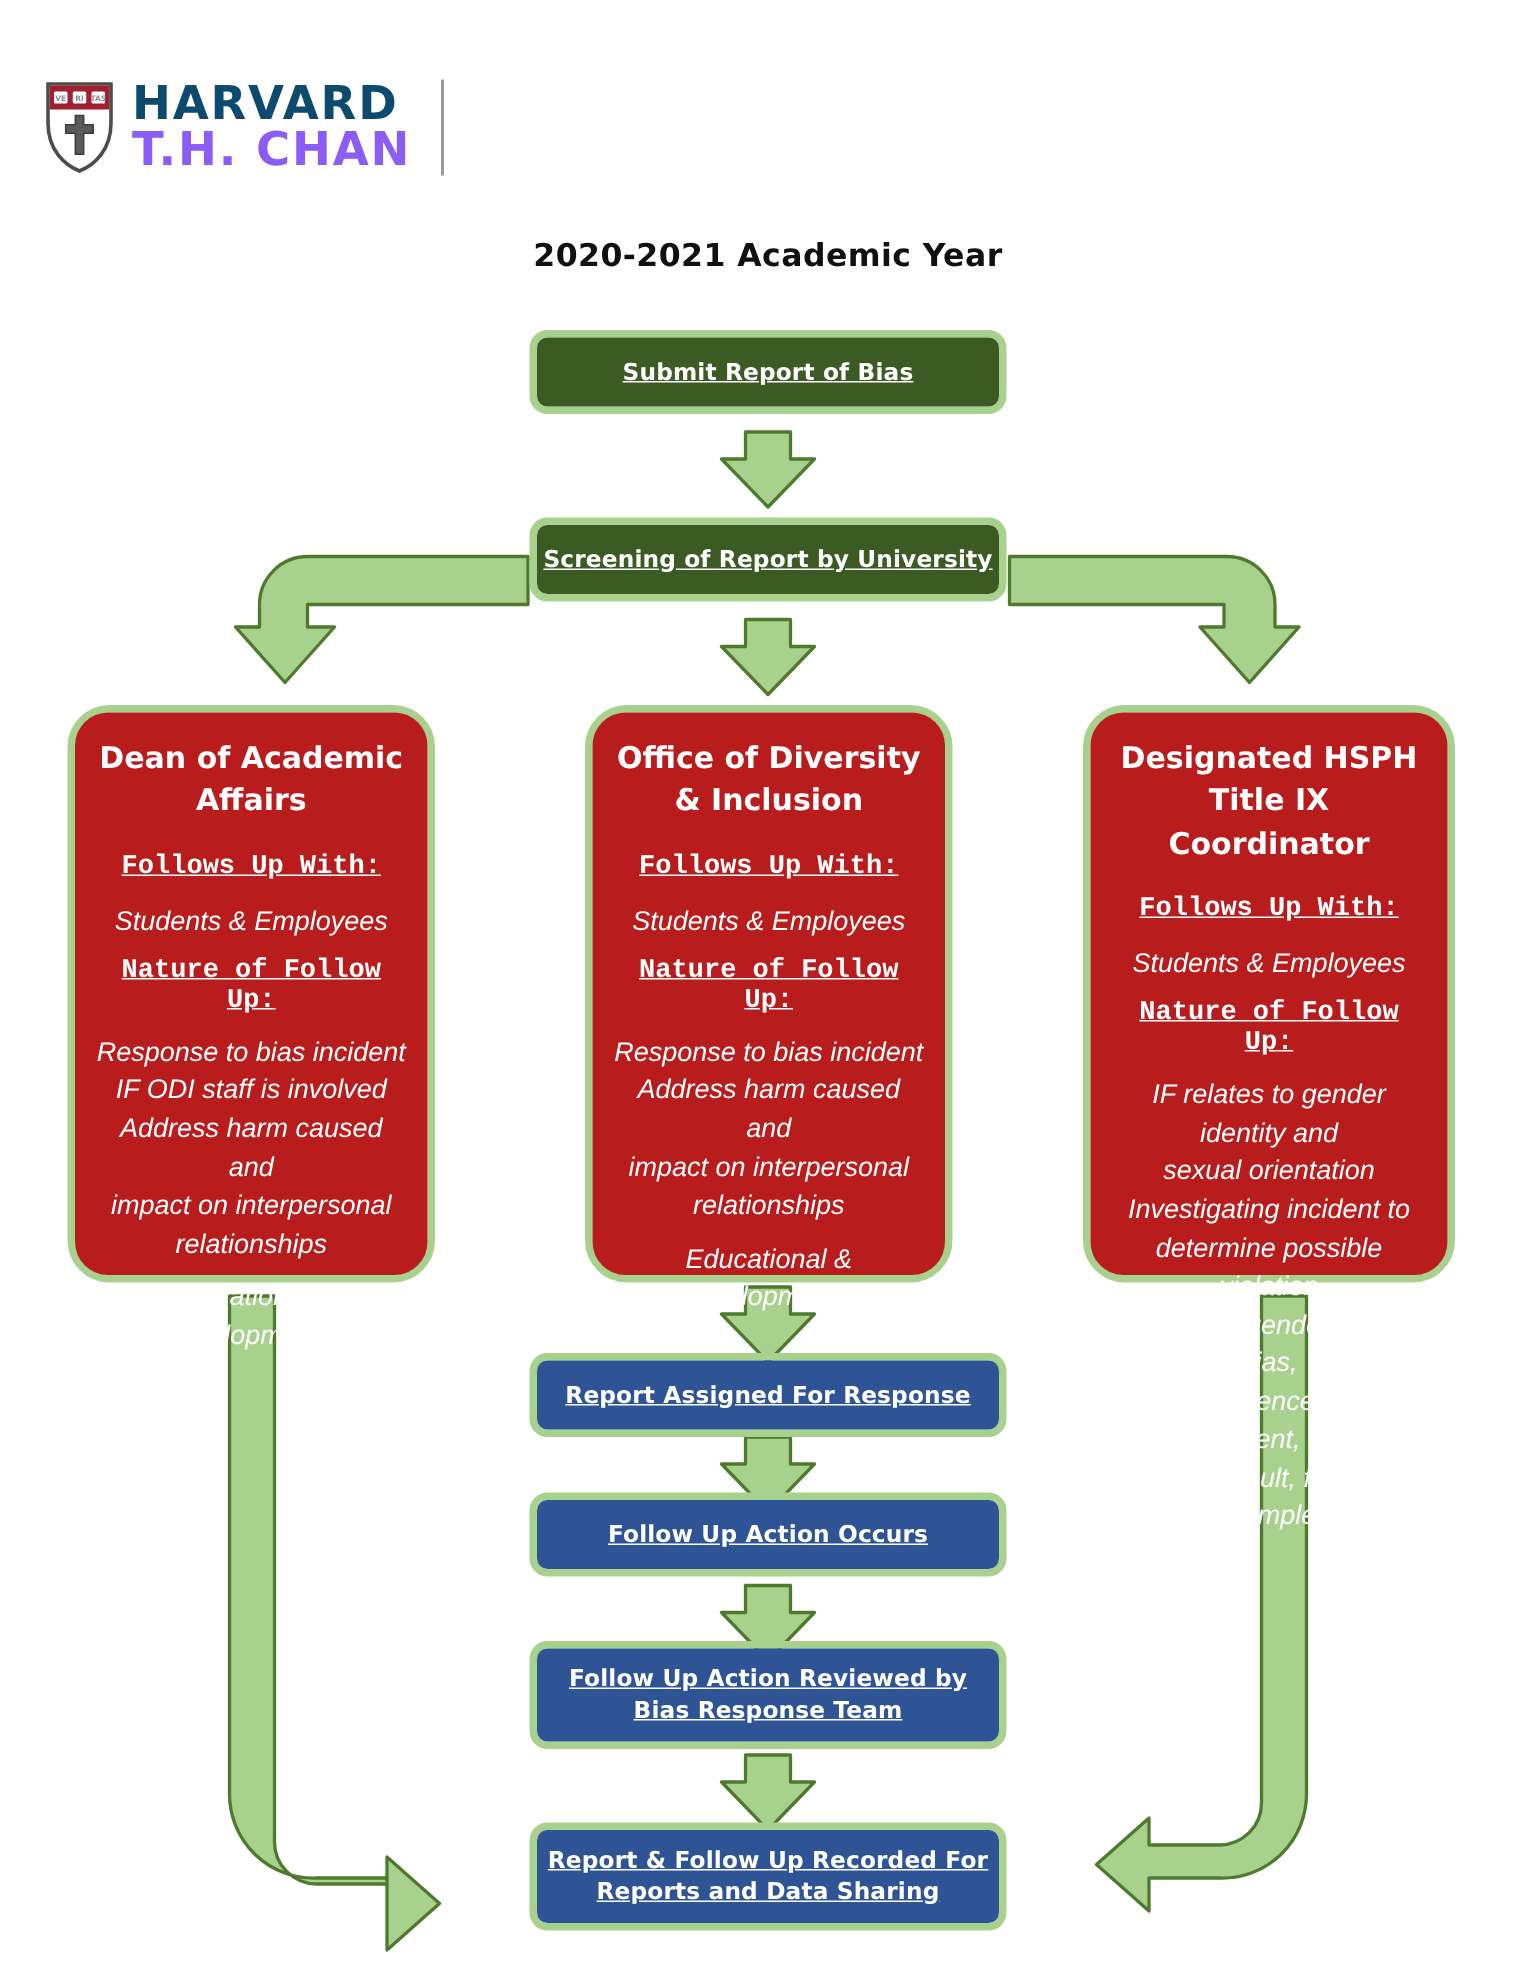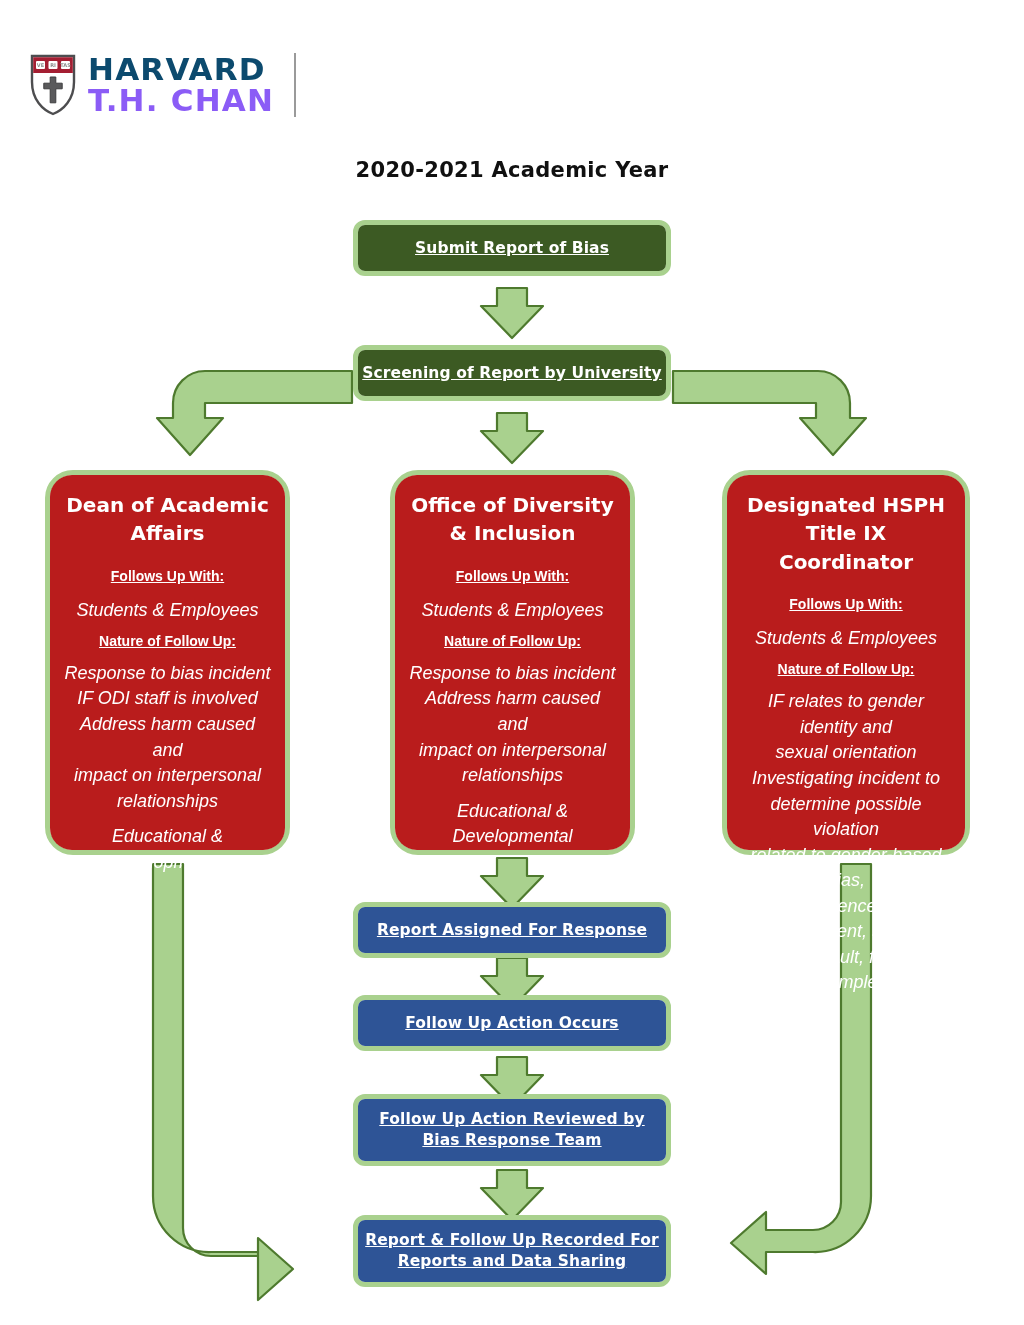--- a/index.html
+++ b/index.html
@@ -34,22 +34,22 @@
   .node.blue  .inner{background:#2E5496;}
   .node.gold  .inner{background:#b91c1c;align-items:center;justify-content:space-between;padding:16px 14px 10px;border-radius:22px;}
   .node.gold{border-radius:28px;}
 
   .node-label{color:#ffffff;font-weight:bold;text-align:center;text-decoration:underline;
               font-family:"DejaVu Sans",sans-serif;font-size:15.5px;line-height:1.35;letter-spacing:0.1px;}
 
   
   .gold-title{color:#ffffff;font-weight:bold;text-align:center;font-size:20px;line-height:1.42;
               font-family:"DejaVu Sans",sans-serif;margin-bottom:14px;}
-  .gold-head{color:#ffffff;font-weight:bold;text-align:center;font-size:14px;
-             text-decoration:underline;font-family:Liberation Sans, sans-serif;margin:6px 0 4px;}
+  .gold-head{color:#ffffff;font-weight:bold;text-align:center;font-size:18px;
+             text-decoration:underline;font-family:Liberation Mono, monospace;margin:6px 0 4px;}
   .gold-text{color:#ffffff;text-align:center;font-size:18px;line-height:1.62;
              font-family:"Liberation Sans",sans-serif;white-space:pre-line;margin:8px 0 2px;font-weight:400;font-style:italic;}
   .gold-text.tight{line-height:1.42;}
 
   
   .arrows{position:absolute;left:0;top:0;width:1024px;height:1325px;pointer-events:none;}
 </style>
 </head>
 <body>
 

